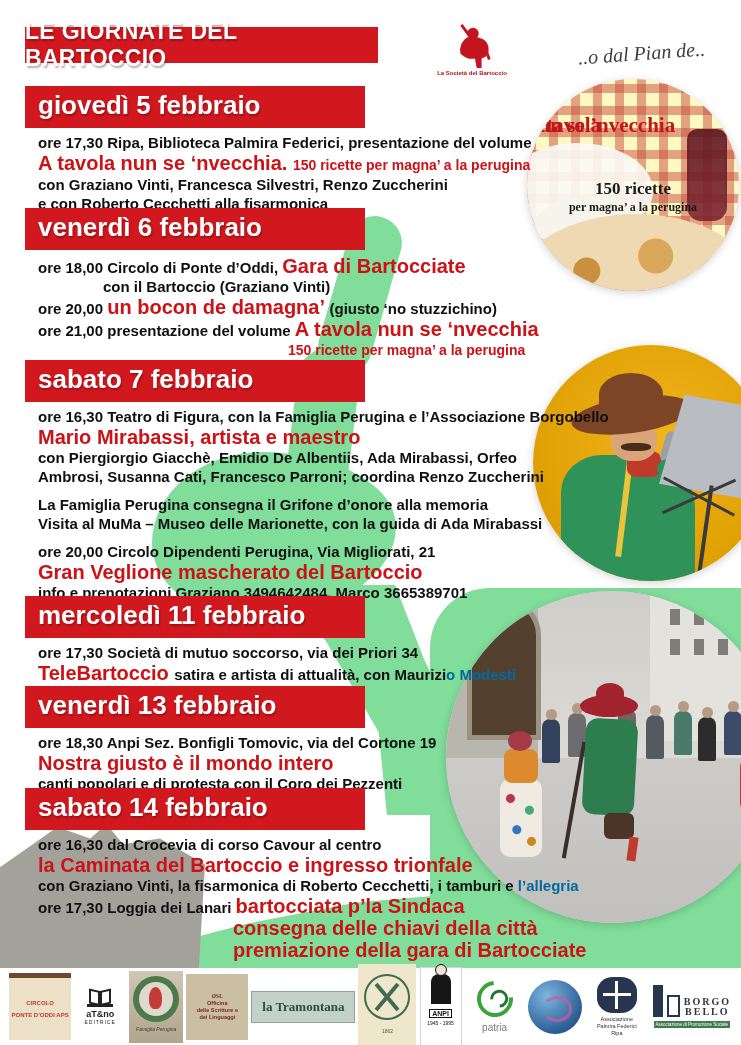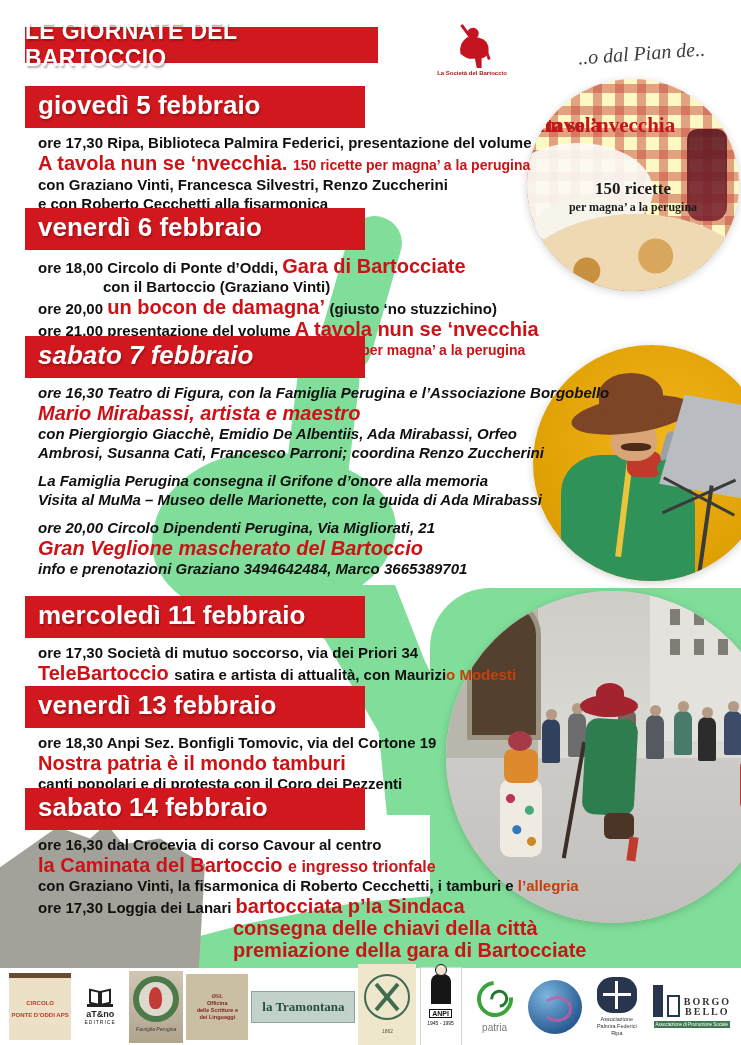--- a/index.html
+++ b/index.html
@@ -25,34 +25,34 @@
   .h-logo svg{width:100%;height:100%;}
   .h-logo-caption{position:absolute;left:421px;top:70px;width:102px;text-align:center;font-size:6px;font-weight:700;color:#b41319;}
 
   
   .script-note{position:absolute;left:549px;top:42px;width:185px;text-align:center;transform:rotate(-4deg);
     font-family:"Liberation Serif", serif;font-style:italic;font-size:20px;color:#3d3d3d;}
 
   
   #sections{position:absolute;left:0;top:0;width:741px;height:1045px;z-index:6;pointer-events:none;}
   .section{position:absolute;left:25px;width:700px;}
-  .s0{top:86px;} .s1{top:208px;} .s2{top:336px;font-style:italic;} .s3{top:596px;} .s4{top:686px;} .s5{top:788px;}
+  .s0{top:86px;} .s1{top:208px;} .s2{top:360px;} .s3{top:596px;} .s4{top:686px;} .s5{top:788px;}
   .date-banner{display:inline-block;background:#d2181f;color:#fff;font-size:26px;font-weight:700;
     padding:4px 42px 7px 13px;min-width:285px;margin-bottom:5px;text-shadow:1px 2px 2px rgba(60,0,0,.35);}
   .line{padding-left:13px;line-height:19px;}
   .line .t-R{line-height:22px;}
   .gap{margin-top:9px;}
   .indent-a{padding-left:78px;}
   .indent-b{padding-left:263px;}
   .indent-c{padding-left:208px;}
   .t-b{color:#101010;font-weight:700;font-size:15px;margin-top:47px;}
   .t-R{color:#cc1217;font-weight:700;font-size:20px;}
   .t-r{color:#cc1217;font-weight:700;font-size:14px;}
-  .t-rm{color:#cc1217;font-weight:700;font-size:16px;}
-  .t-w{color:#c2410c;font-weight:700;font-size:15px;}
+  .t-rm{color:#cc1217;font-weight:700;font-size:20px;}
+  .t-w{color:#0369a1;font-weight:700;font-size:15px;}
 
   
   .circle{position:absolute;border-radius:50%;overflow:hidden;z-index:4;box-shadow:0 2px 8px rgba(0,0,0,.18);}
   .circle *{position:absolute;}
 
   .c1{left:527px;top:79px;width:212px;height:212px;background:#fef9c3;}
   .c1-gingham{inset:0;background:
       repeating-linear-gradient(90deg, rgba(199,77,62,.5) 0 9px, rgba(255,255,255,0) 9px 22px),
       repeating-linear-gradient(0deg, rgba(199,77,62,.5) 0 9px, rgba(255,255,255,0) 9px 22px);}
   .c1-plate{left:-24px;top:64px;width:150px;height:96px;border-radius:50%;background:#fbf9f4;opacity:.92;}
@@ -255,21 +255,21 @@
     <div class="c3-bart-crown"></div>
     <div class="c3-drum"></div>
 
   </div>
 
   <div id="sections">
       <div class="section s0"><div class="date-banner">giovedì 5 febbraio</div><div class="line"><span class="t-b">ore 17,30 Ripa, Biblioteca Palmira Federici, presentazione del volume</span></div><div class="line"><span class="t-R">A tavola nun se ‘nvecchia. </span><span class="t-r">150 ricette per magna’ a la perugina</span></div><div class="line"><span class="t-b">con Graziano Vinti, Francesca Silvestri, Renzo Zuccherini</span></div><div class="line"><span class="t-b">e con Roberto Cecchetti alla fisarmonica</span></div></div>
       <div class="section s1"><div class="date-banner">venerdì 6 febbraio</div><div class="line"><span class="t-b">ore 18,00 Circolo di Ponte d’Oddi, </span><span class="t-R">Gara di Bartocciate</span></div><div class="line indent-a"><span class="t-b">con il Bartoccio (Graziano Vinti)</span></div><div class="line"><span class="t-b">ore 20,00 </span><span class="t-R">un bocon de damagna’ </span><span class="t-b">(giusto ‘no stuzzichino)</span></div><div class="line"><span class="t-b">ore 21,00  presentazione del volume </span><span class="t-R">A tavola nun se ‘nvecchia</span></div><div class="line indent-b"><span class="t-r">150 ricette per magna’ a la perugina</span></div></div>
       <div class="section s2"><div class="date-banner">sabato 7 febbraio</div><div class="line"><span class="t-b">ore 16,30 Teatro di Figura, con la Famiglia Perugina e l’Associazione Borgobello</span></div><div class="line"><span class="t-R">Mario Mirabassi, artista e maestro</span></div><div class="line"><span class="t-b">con Piergiorgio Giacchè, Emidio De Albentiis, Ada Mirabassi, Orfeo</span></div><div class="line"><span class="t-b">Ambrosi, Susanna Cati, Francesco Parroni; coordina Renzo Zuccherini</span></div><div class="line gap"><span class="t-b">La Famiglia Perugina consegna il Grifone d’onore alla memoria</span></div><div class="line"><span class="t-b">Visita al MuMa – Museo delle Marionette, con la guida di Ada Mirabassi</span></div><div class="line gap"><span class="t-b">ore 20,00 Circolo Dipendenti Perugina, Via Migliorati, 21</span></div><div class="line"><span class="t-R">Gran Veglione mascherato del Bartoccio</span></div><div class="line"><span class="t-b">info e prenotazioni Graziano 3494642484, Marco 3665389701</span></div></div>
       <div class="section s3"><div class="date-banner">mercoledì 11 febbraio</div><div class="line"><span class="t-b">ore 17,30 Società di mutuo soccorso, via dei Priori 34</span></div><div class="line"><span class="t-R">TeleBartoccio </span><span class="t-b">satira e artista di attualità, con Maurizi</span><span class="t-w">o Modesti</span></div></div>
-      <div class="section s4"><div class="date-banner">venerdì 13 febbraio</div><div class="line"><span class="t-b">ore 18,30 Anpi Sez. Bonfigli Tomovic, via del Cortone 19</span></div><div class="line"><span class="t-R">Nostra patria è il mondo tamburi</span></div><div class="line"><span class="t-b">canti popolari e di protesta con il Coro dei Pezzenti</span></div></div>
+      <div class="section s4"><div class="date-banner">venerdì 13 febbraio</div><div class="line"><span class="t-b">ore 18,30 Anpi Sez. Bonfigli Tomovic, via del Cortone 19</span></div><div class="line"><span class="t-R">Nostra giusto è il mondo intero</span></div><div class="line"><span class="t-b">canti popolari e di protesta con il Coro dei Pezzenti</span></div></div>
       <div class="section s5"><div class="date-banner">sabato 14 febbraio</div><div class="line"><span class="t-b">ore 16,30 dal Crocevia di corso Cavour al centro</span></div><div class="line"><span class="t-R">la Caminata del Bartoccio </span><span class="t-rm"> e ingresso trionfale</span></div><div class="line"><span class="t-b">con Graziano Vinti, la fisarmonica di Roberto Cecchetti, i tamburi e </span><span class="t-w">l’allegria</span></div><div class="line"><span class="t-b">ore 17,30 Loggia dei Lanari </span><span class="t-R">bartocciata p’la Sindaca</span></div><div class="line indent-c"><span class="t-R">consegna delle chiavi della città</span></div><div class="line indent-c"><span class="t-R">premiazione della gara di Bartocciate</span></div></div>
     </div>
 
   <div class="footer">
     <div class="logo lg-circolo">
       <span class="lg-line">CIRCOLO</span>
       <span class="lg-line">PONTE D’ODDI APS</span>
     </div>
     <div class="logo lg-atno">
       <div class="atno-icon"></div>

